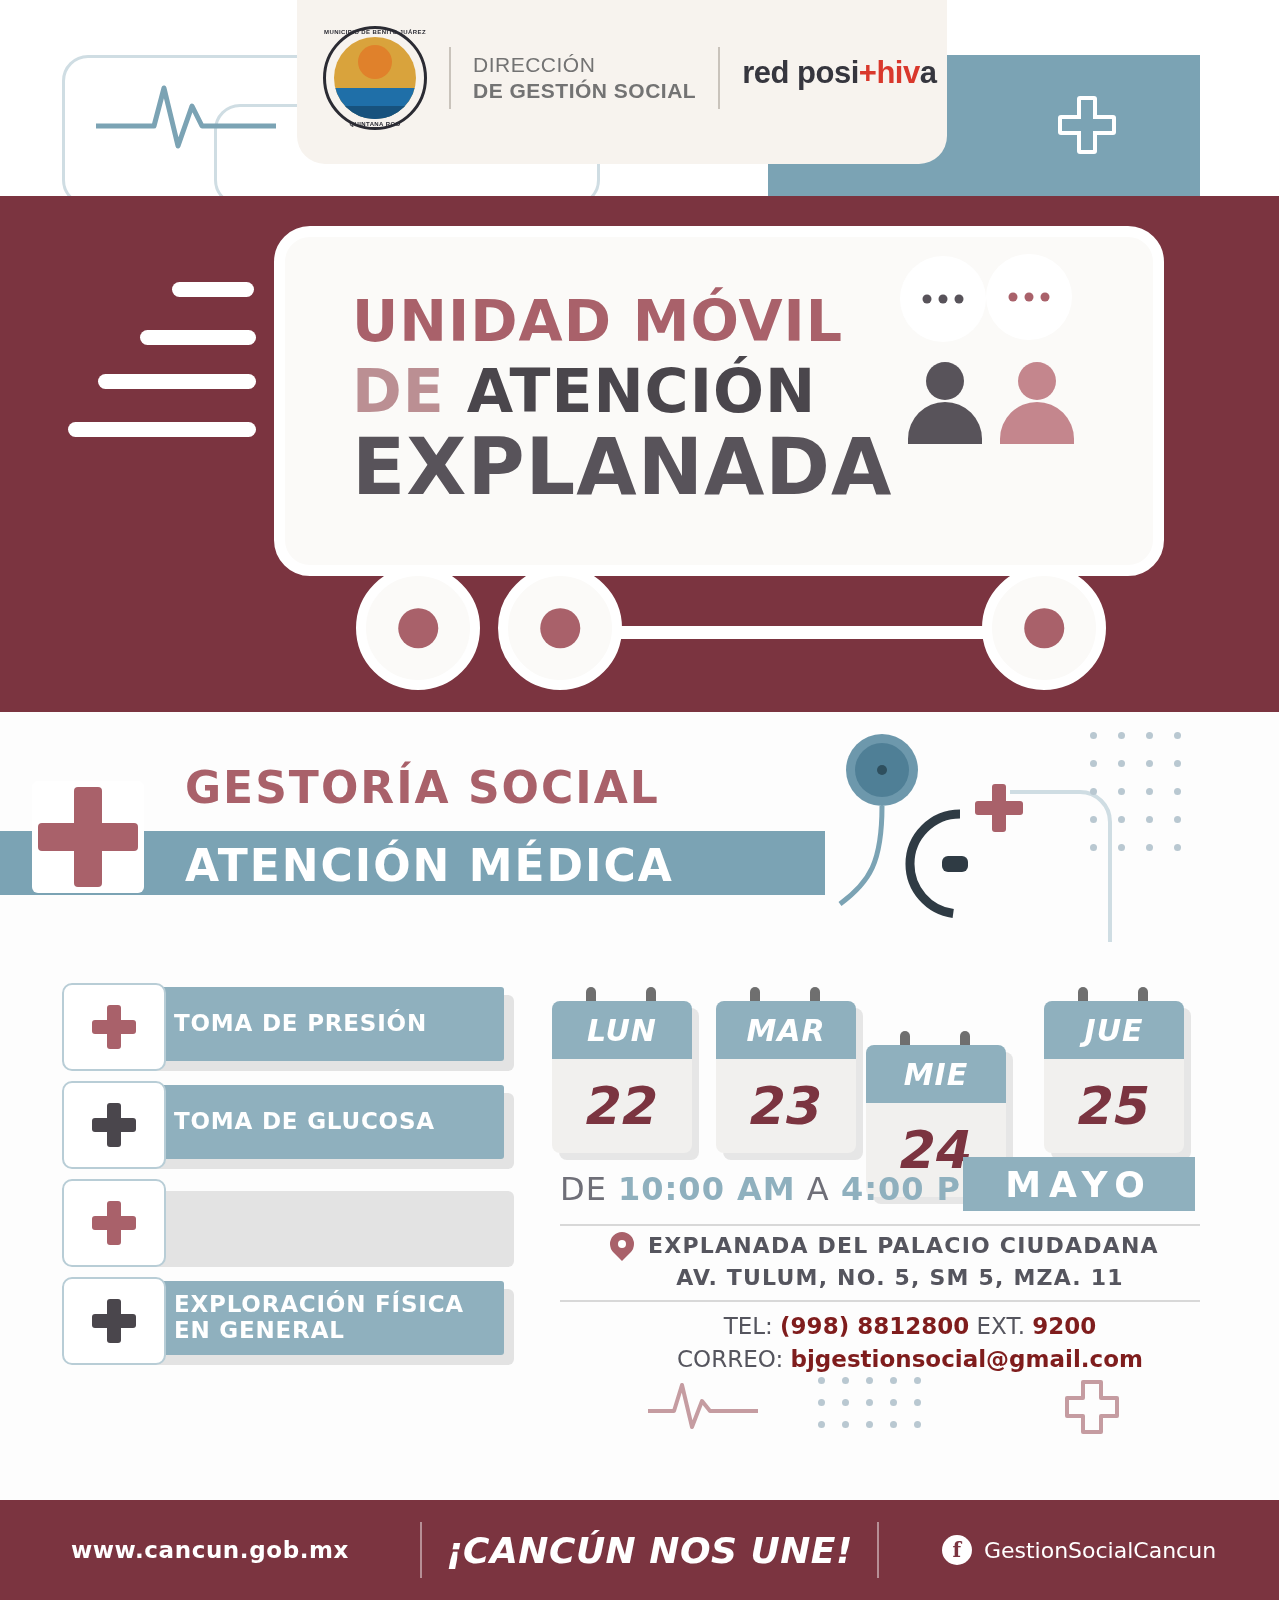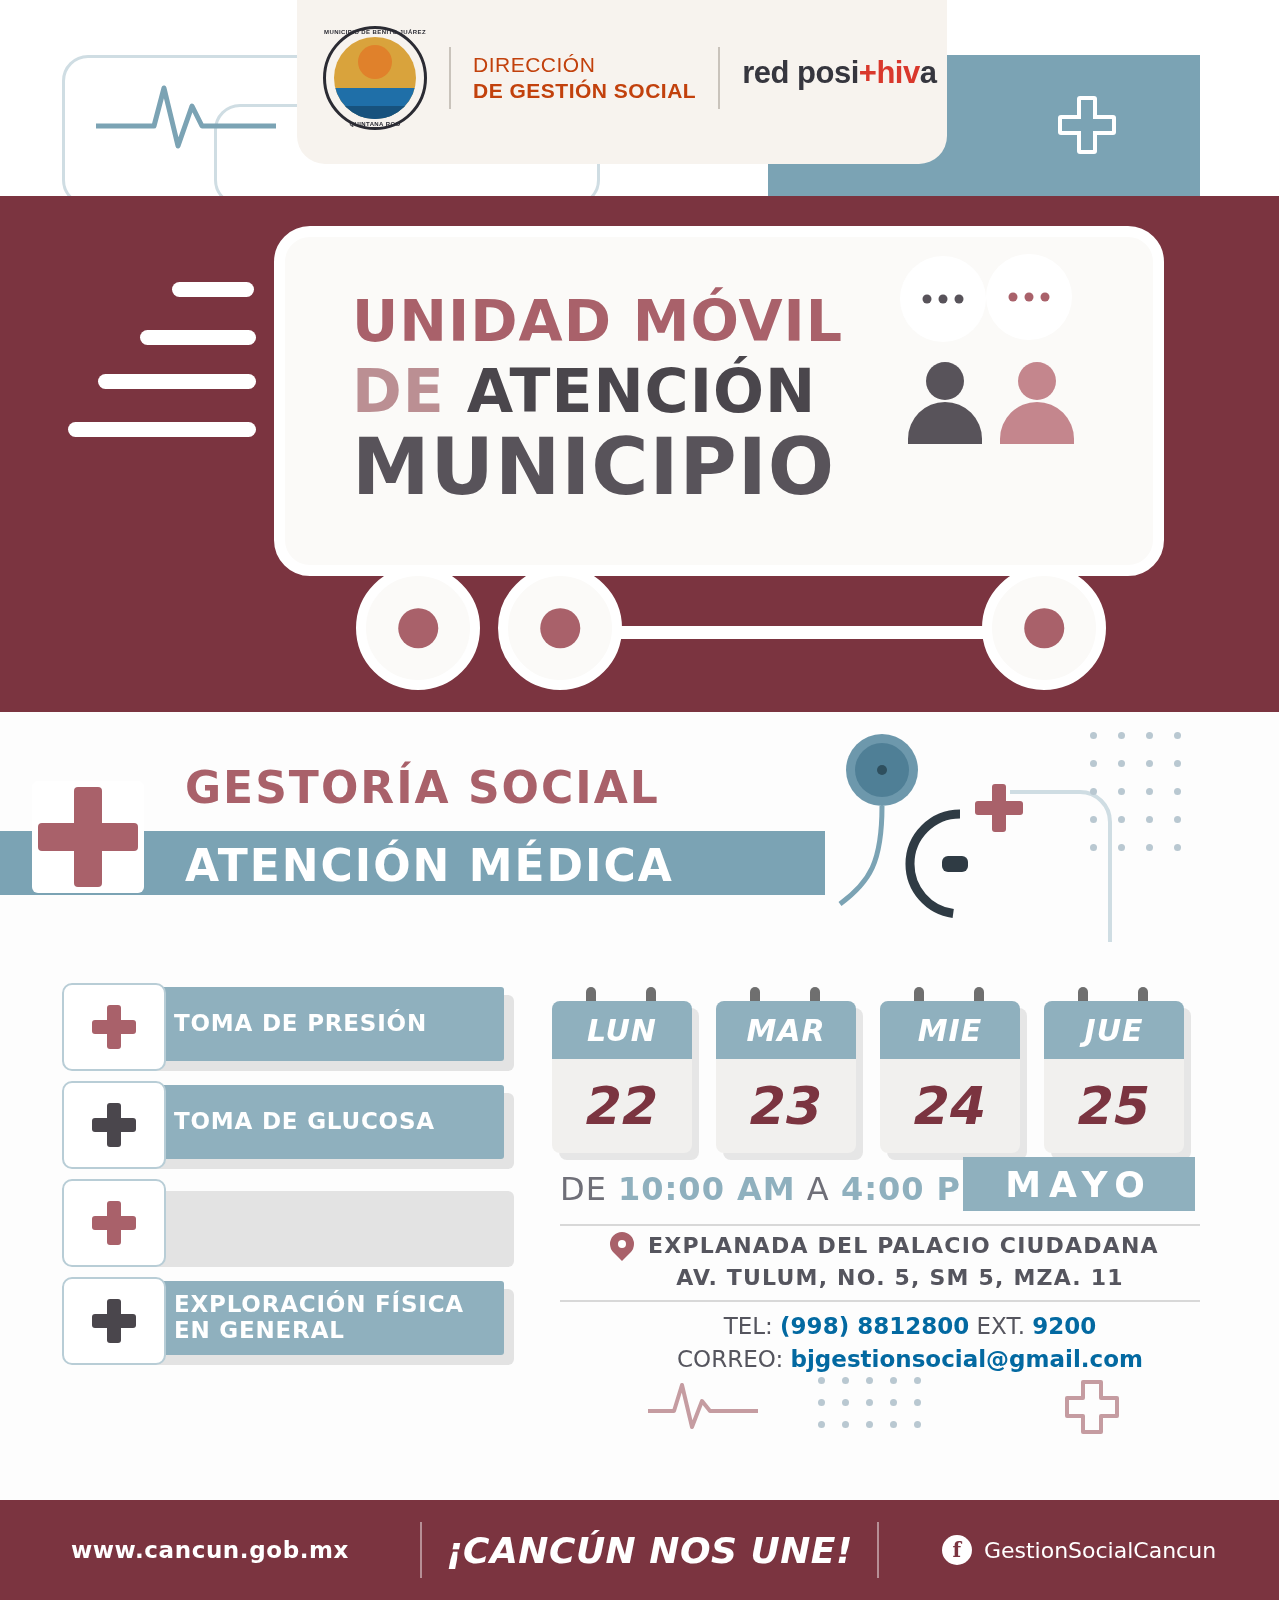--- a/index.html
+++ b/index.html
@@ -124,21 +124,21 @@
     position: absolute; bottom: 3px; left: 0; width: 100%;
     text-align: center;
   }
   .logo-sep {
     width: 2px; height: 62px;
     background: #c9c3bb;
     margin: 14px 22px 0 22px;
   }
   .dir-text {
     margin-top: 14px;
-    color: #c2410c;
+    color: #737373;
     font-size: 21px;
     line-height: 1.25;
     letter-spacing: .5px;
   }
   .dir-text .b { font-weight: bold; }
   .red-posi {
     margin-top: 4px;
     font-size: 31px;
     font-weight: bold;
     color: #36363e;
@@ -459,21 +459,21 @@
   }
   .contact {
     position: absolute; left: 600px; top: 598px;
     width: 620px;
     text-align: center;
     color: #55555e;
     font-size: 23px;
     line-height: 1.45;
     font-family: "DejaVu Sans", sans-serif;
   }
-  .contact b { font-weight: bold; color: #0369a1; }
+  .contact b { font-weight: bold; color: #7f1d1d; }
 
   
   .footer {
     position: absolute;
     left: 0; top: 1500px;
     width: 1279px; height: 100px;
     background: #7b3440;
     color: #ffffff;
     display: flex;
     align-items: center;
@@ -570,21 +570,21 @@
     </div>
 
     <div class="truck-body"></div>
 
     <div class="truck-title">
       <div class="tl1">UNIDAD MÓVIL</div>
       <div class="tl2">
         <span class="de">DE</span>
         <span class="at">ATENCIÓN</span>
       </div>
-      <div class="tl3">MUNICIPIO</div>
+      <div class="tl3">EXPLANADA</div>
     </div>
 
     <div class="bubble" style="left:900px; top:60px; width:86px; height:86px;">
       <div class="dots">
           <i style="background:#58535a"></i>
           <i style="background:#58535a"></i>
           <i style="background:#58535a"></i>
         </div>
     </div>
     <div class="bubble" style="left:986px; top:58px; width:86px; height:86px;">
@@ -729,21 +729,21 @@
         <div class="head">LUN</div>
         <div class="num">22</div>
       </div>
       <div class="cal" style="left:164px;">
         <div class="sh"></div>
         <div class="ring1"></div>
           <div class="ring2"></div>
         <div class="head">MAR</div>
         <div class="num">23</div>
       </div>
-      <div class="cal" style="left:328px;">
+      <div class="cal" style="left:314px;margin-top:44px;">
         <div class="sh"></div>
         <div class="ring1"></div>
           <div class="ring2"></div>
         <div class="head">MIE</div>
         <div class="num">24</div>
       </div>
       <div class="cal" style="left:492px;">
         <div class="sh"></div>
         <div class="ring1"></div>
           <div class="ring2"></div>

